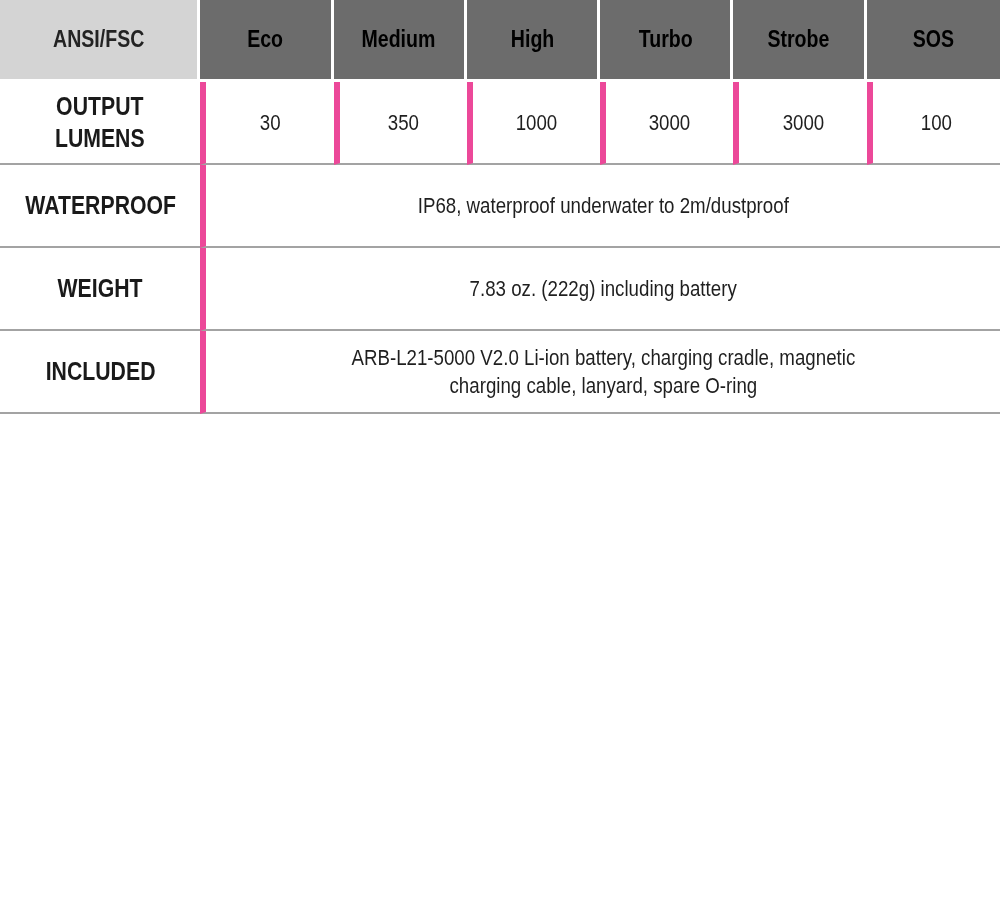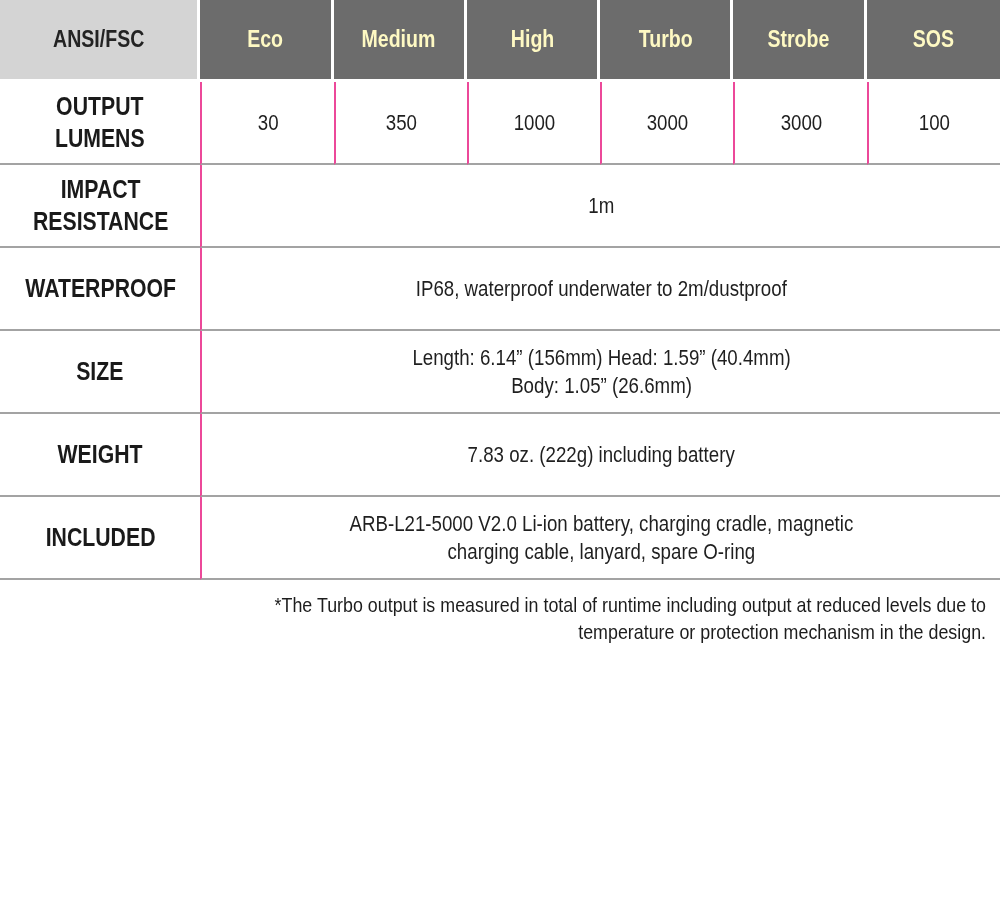--- a/index.html
+++ b/index.html
@@ -40,30 +40,30 @@
     border-bottom: 3px solid #ffffff;
     border-right: 3px solid #ffffff;
   }
   th:last-child { border-right: none; margin-top: 18px; }
   th.corner {
     background: #d4d4d4;
     color: #232323;
   }
   th.mode {
     background: #6c6c6c;
-    color: #fef9c3;
+    color: #000000;
   }
 
   
   td {
     height: 83px;
     background: #ffffff;
     border-bottom: 2px solid #a3a3a3;
   }
-  td + td { border-left: 2px solid #ec4899; margin-left: 28px; }
+  td + td { border-left: 6px solid #ec4899; margin-left: 28px; }
 
   td.lbl {
     font-weight: bold;
     font-size: 25px;
     color: #1a1a1a;
   }
   td.val, td.span-val {
     font-size: 22px;
     color: #1f1f1f;
   }
@@ -121,42 +121,28 @@
         <td class="lbl"><span class="t">OUTPUT
 LUMENS</span></td>
         <td class="val"><span class="t">30</span></td>
         <td class="val"><span class="t">350</span></td>
         <td class="val"><span class="t">1000</span></td>
         <td class="val"><span class="t">3000</span></td>
         <td class="val"><span class="t">3000</span></td>
         <td class="val"><span class="t">100</span></td>
       </tr>
       <tr>
-        <td class="lbl"><span class="t">IMPACT
-RESISTANCE</span></td>
-        <td class="span-val" colspan="6"><span class="t">1m</span></td>
-      </tr>
-      <tr>
         <td class="lbl"><span class="t">WATERPROOF</span></td>
         <td class="span-val" colspan="6"><span class="t">IP68, waterproof underwater to 2m/dustproof</span></td>
-      </tr>
-      <tr>
-        <td class="lbl"><span class="t">SIZE</span></td>
-        <td class="span-val" colspan="6"><span class="t">Length: 6.14” (156mm) Head: 1.59” (40.4mm)
-Body: 1.05” (26.6mm)</span></td>
       </tr>
       <tr>
         <td class="lbl"><span class="t">WEIGHT</span></td>
         <td class="span-val" colspan="6"><span class="t">7.83 oz. (222g) including battery</span></td>
       </tr>
       <tr>
         <td class="lbl"><span class="t">INCLUDED</span></td>
         <td class="span-val" colspan="6"><span class="t">ARB-L21-5000 V2.0 Li-ion battery, charging cradle, magnetic
 charging cable, lanyard, spare O-ring</span></td>
       </tr>
     </tbody>
   </table>
 
-  <div class="footnote">
-    <span class="t">*The Turbo output is measured in total of runtime including output at reduced levels due to
-temperature or protection mechanism in the design.</span>
-  </div>
 </div>
 
 </body></html>

